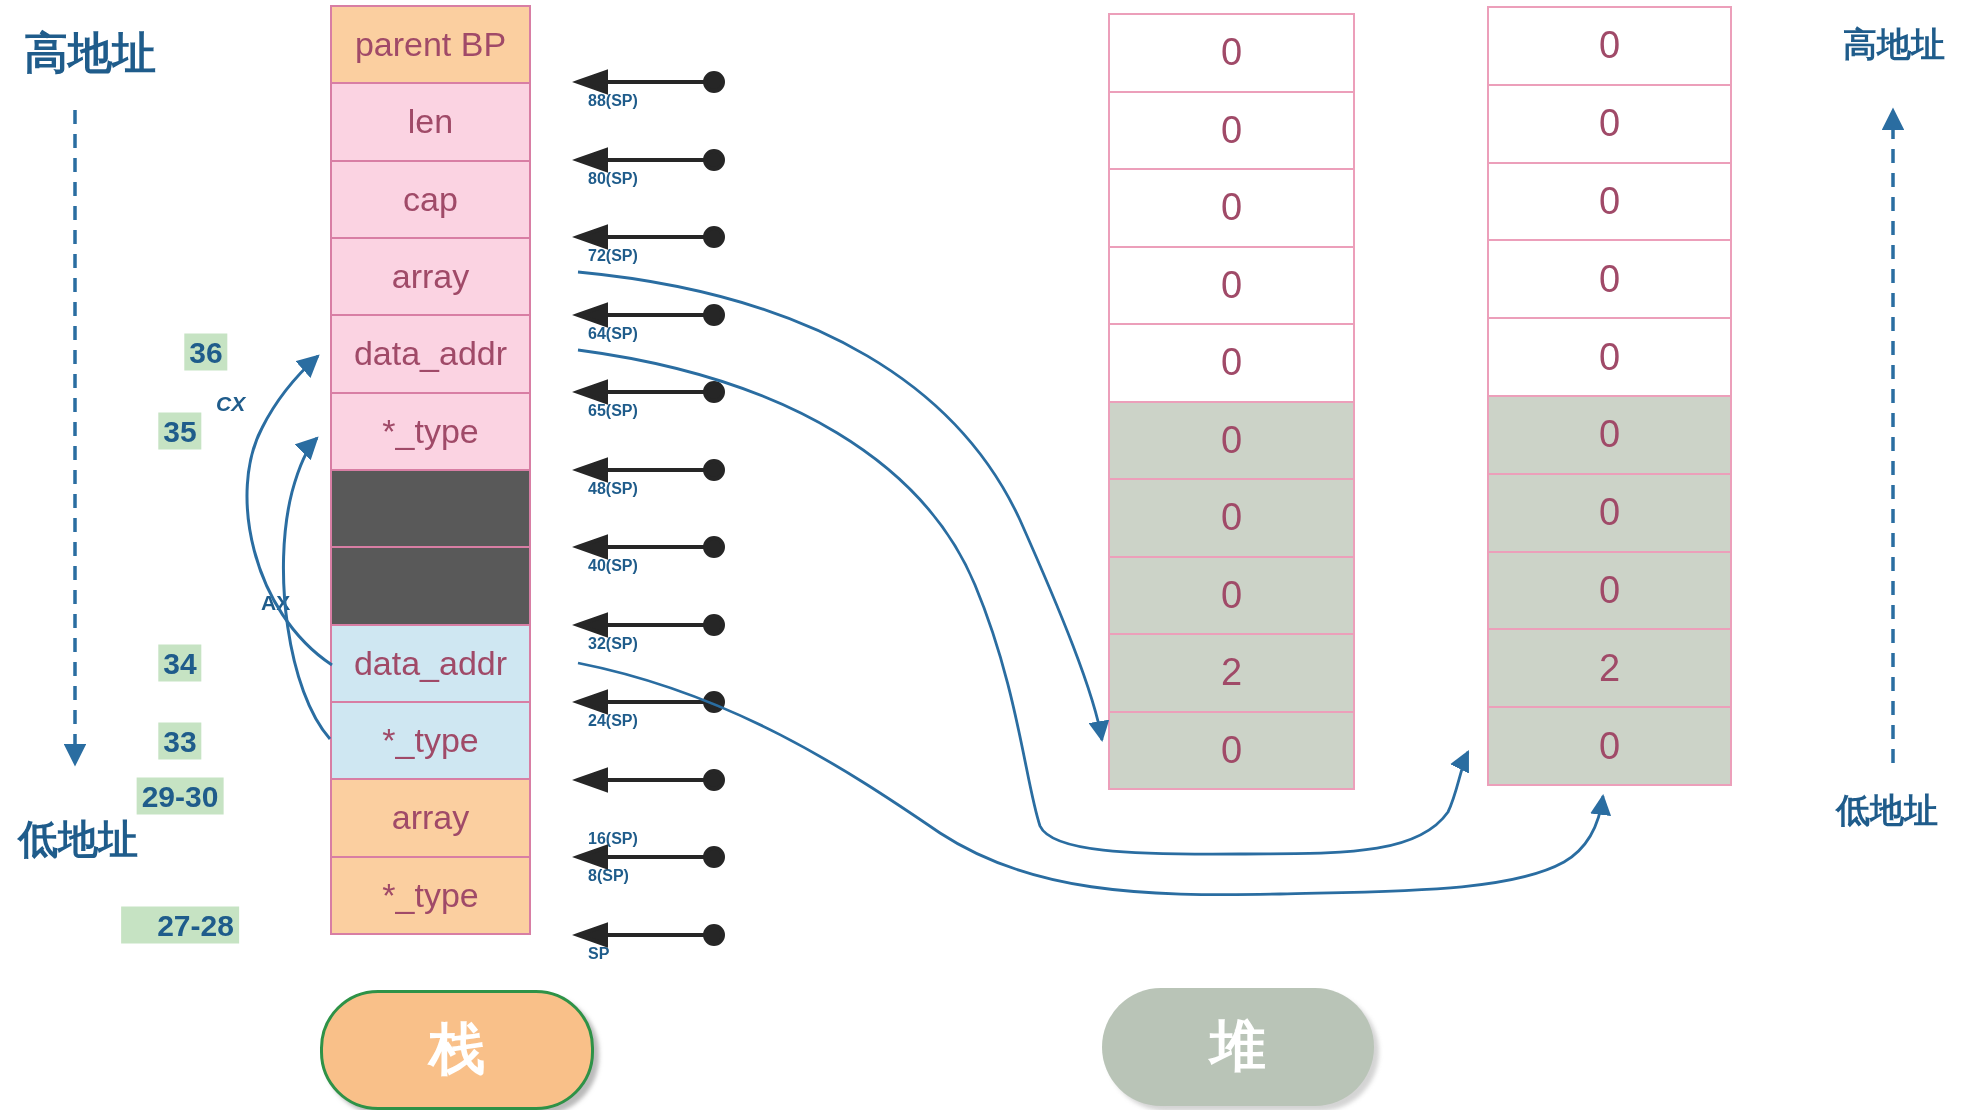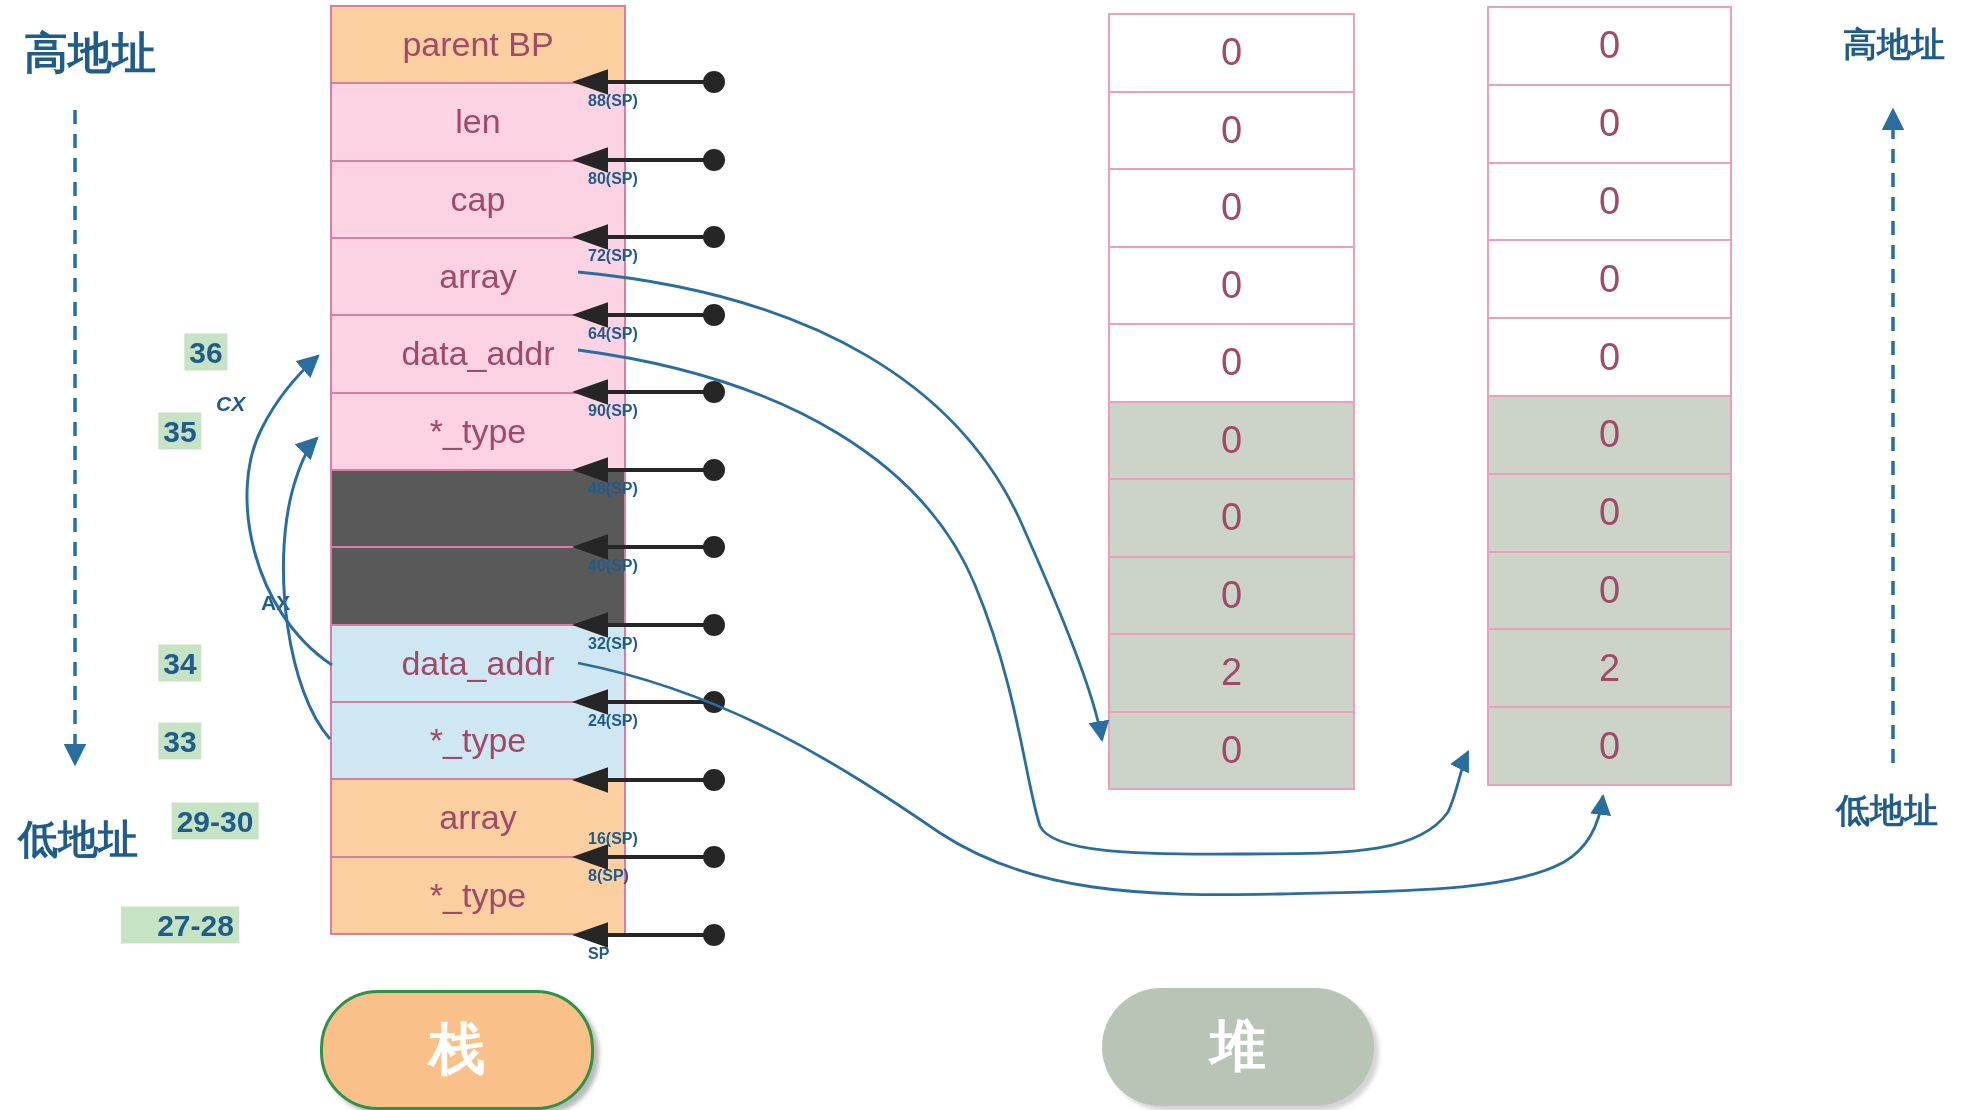--- a/index.html
+++ b/index.html
@@ -11,21 +11,21 @@
   html,body{margin:0;padding:0;background:#ffffff;}
   #canvas{
     position:relative; width:1970px; height:1110px; background:#ffffff;
     font-family:"Liberation Sans","DejaVu Sans",sans-serif; overflow:hidden;
   }
   .abs{position:absolute;}
   .cjk{color:var(--blue-text); font-weight:bold;}
 
   
   .memcol{position:absolute; display:flex; flex-direction:column; box-sizing:border-box;}
-  #stack-column{left:330px; top:5px; width:296px; height:930px; border:2.5px solid var(--cell-border);}
+  #stack-column{left:330px; top:5px; width:201px; height:930px; border:2.5px solid var(--cell-border);}
   #stack-column .cell{border-bottom:2px solid var(--cell-border);}
   #stack-column .cell:last-child{border-bottom:none;}
   .cell{
     flex:1; display:flex; align-items:center; justify-content:center;
     font-size:34px; color:var(--maroon); box-sizing:border-box;
   }
   .tone-orange{background:var(--orange);} .tone-pink{background:var(--pink);}
   .tone-dark{background:var(--dark);} .tone-blue{background:var(--lightblue);}
   .tone-plain{background:#ffffff;} .tone-shaded{background:var(--heap-shaded);}
 
@@ -127,34 +127,34 @@
     <div class="cell tone-shaded">0</div>
     <div class="cell tone-shaded">0</div>
     <div class="cell tone-shaded">2</div>
     <div class="cell tone-shaded">0</div>
   </div>
 
   <div class="sp-label" style="top:92px;">88(SP)</div>
   <div class="sp-label" style="top:170px;">80(SP)</div>
   <div class="sp-label" style="top:247px;">72(SP)</div>
   <div class="sp-label" style="top:325px;">64(SP)</div>
-  <div class="sp-label" style="top:402px;">90(SP)</div>
+  <div class="sp-label" style="top:402px;">65(SP)</div>
   <div class="sp-label" style="top:480px;">48(SP)</div>
   <div class="sp-label" style="top:557px;">40(SP)</div>
   <div class="sp-label" style="top:635px;">32(SP)</div>
   <div class="sp-label" style="top:712px;">24(SP)</div>
   <div class="sp-label" style="top:790px;margin-top:40px;">16(SP)</div>
   <div class="sp-label" style="top:867px;">8(SP)</div>
   <div class="sp-label" style="top:945px;">SP</div>
 
   <div class="line-tag" style="left:180px; top:352px;margin-left:26px;">36</div>
   <div class="line-tag" style="left:180px; top:431px;">35</div>
   <div class="line-tag" style="left:180px; top:663px;">34</div>
   <div class="line-tag" style="left:180px; top:741px;">33</div>
-  <div class="line-tag" style="left:180px; top:821px;margin-left:35px;">29-30</div>
+  <div class="line-tag" style="left:180px; top:796px;">29-30</div>
   <div class="line-tag" style="left:180px; top:925px;padding-left:36px;">27-28</div>
 
   <div class="badge" id="stack-badge">栈</div>
   <div class="badge" id="heap-badge">堆</div>
 
   <svg id="overlay" width="1970" height="1110" viewBox="0 0 1970 1110">
     <defs>
       <marker id="arrow-blue" viewBox="0 0 10 10" refX="9" refY="5" markerWidth="7.5" markerHeight="7.5" orient="auto-start-reverse">
         <path d="M0,0 L10,5 L0,10 z" fill="#2a6da1"></path>
       </marker>

